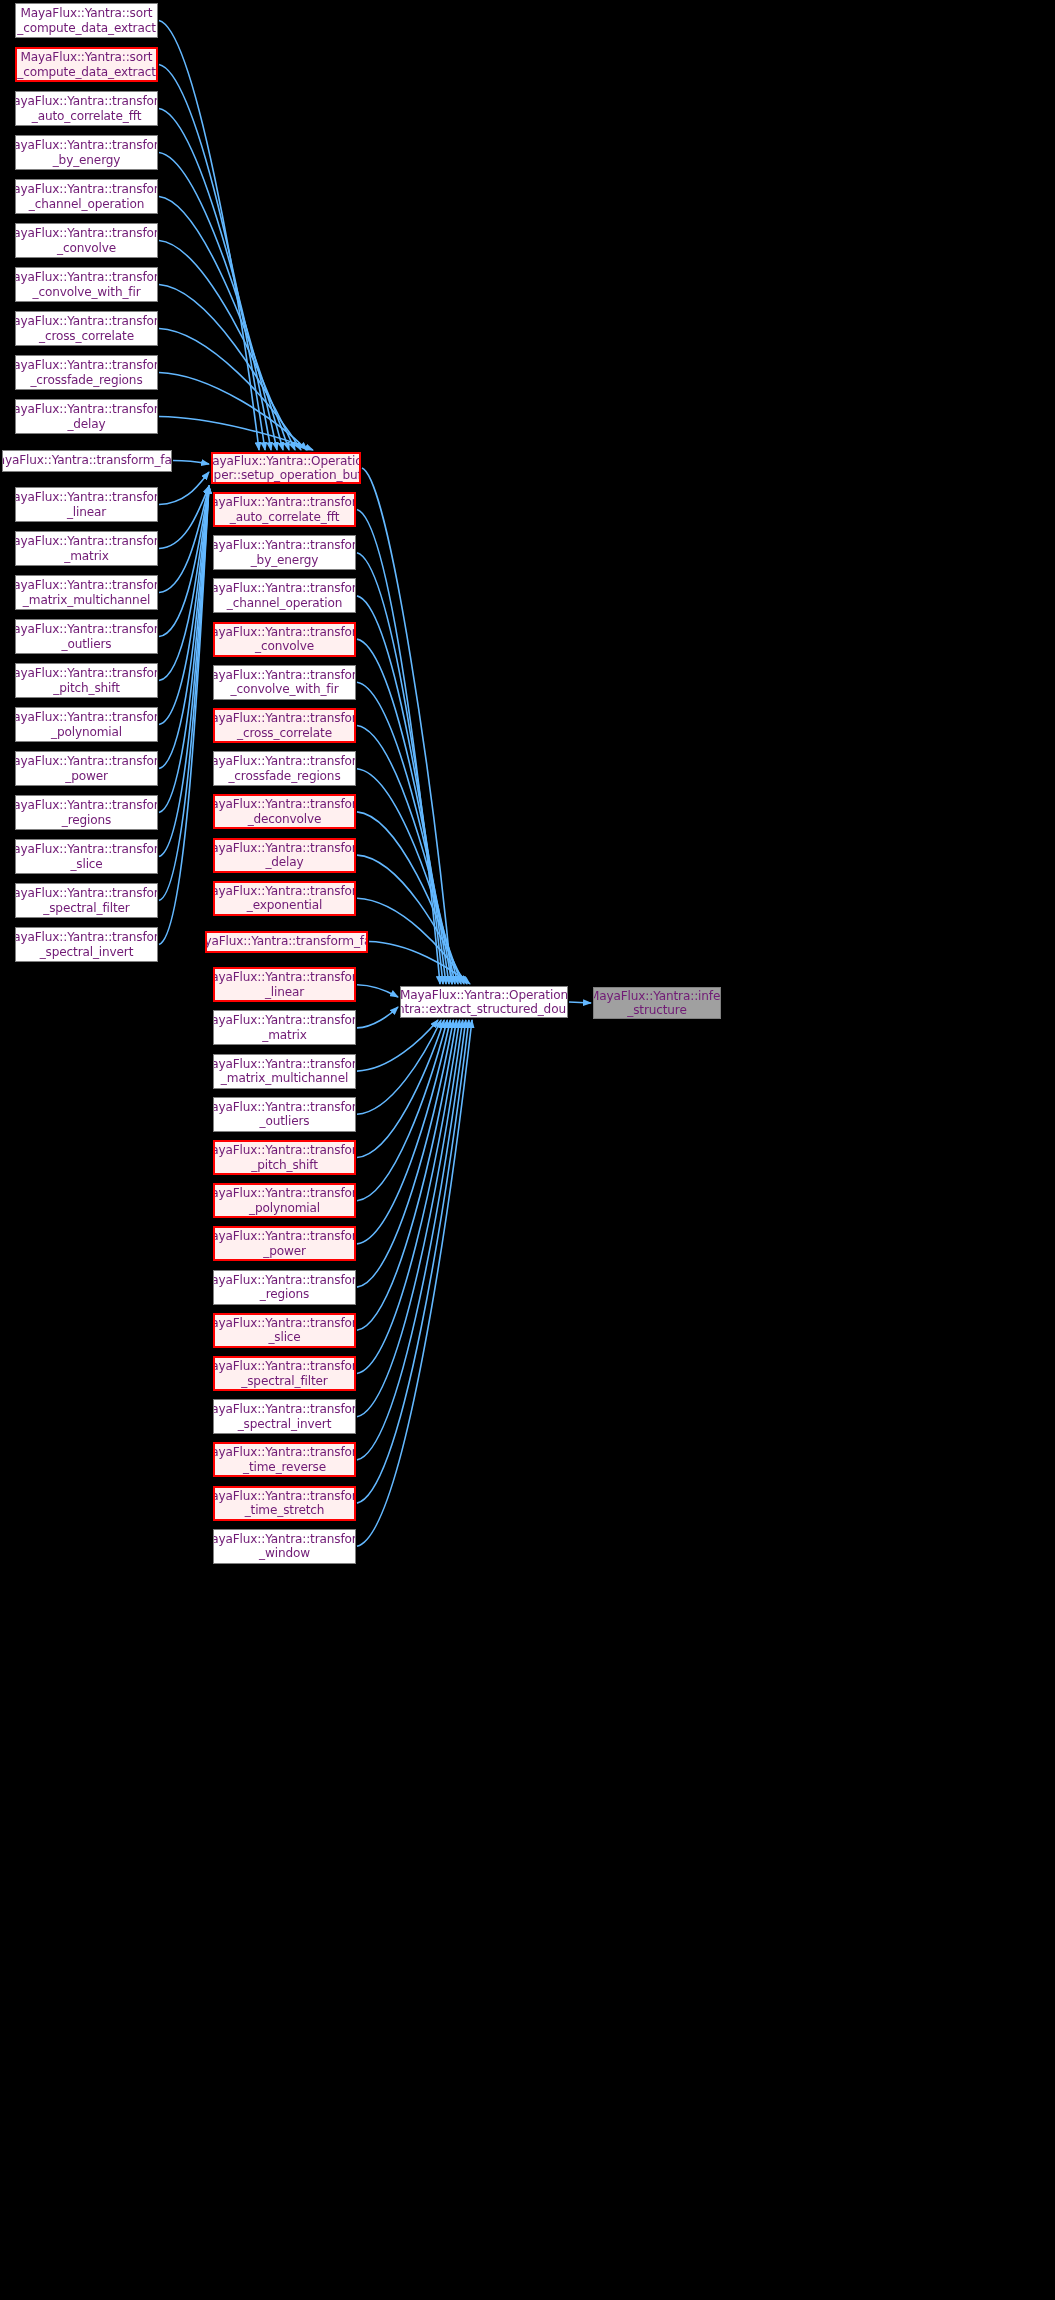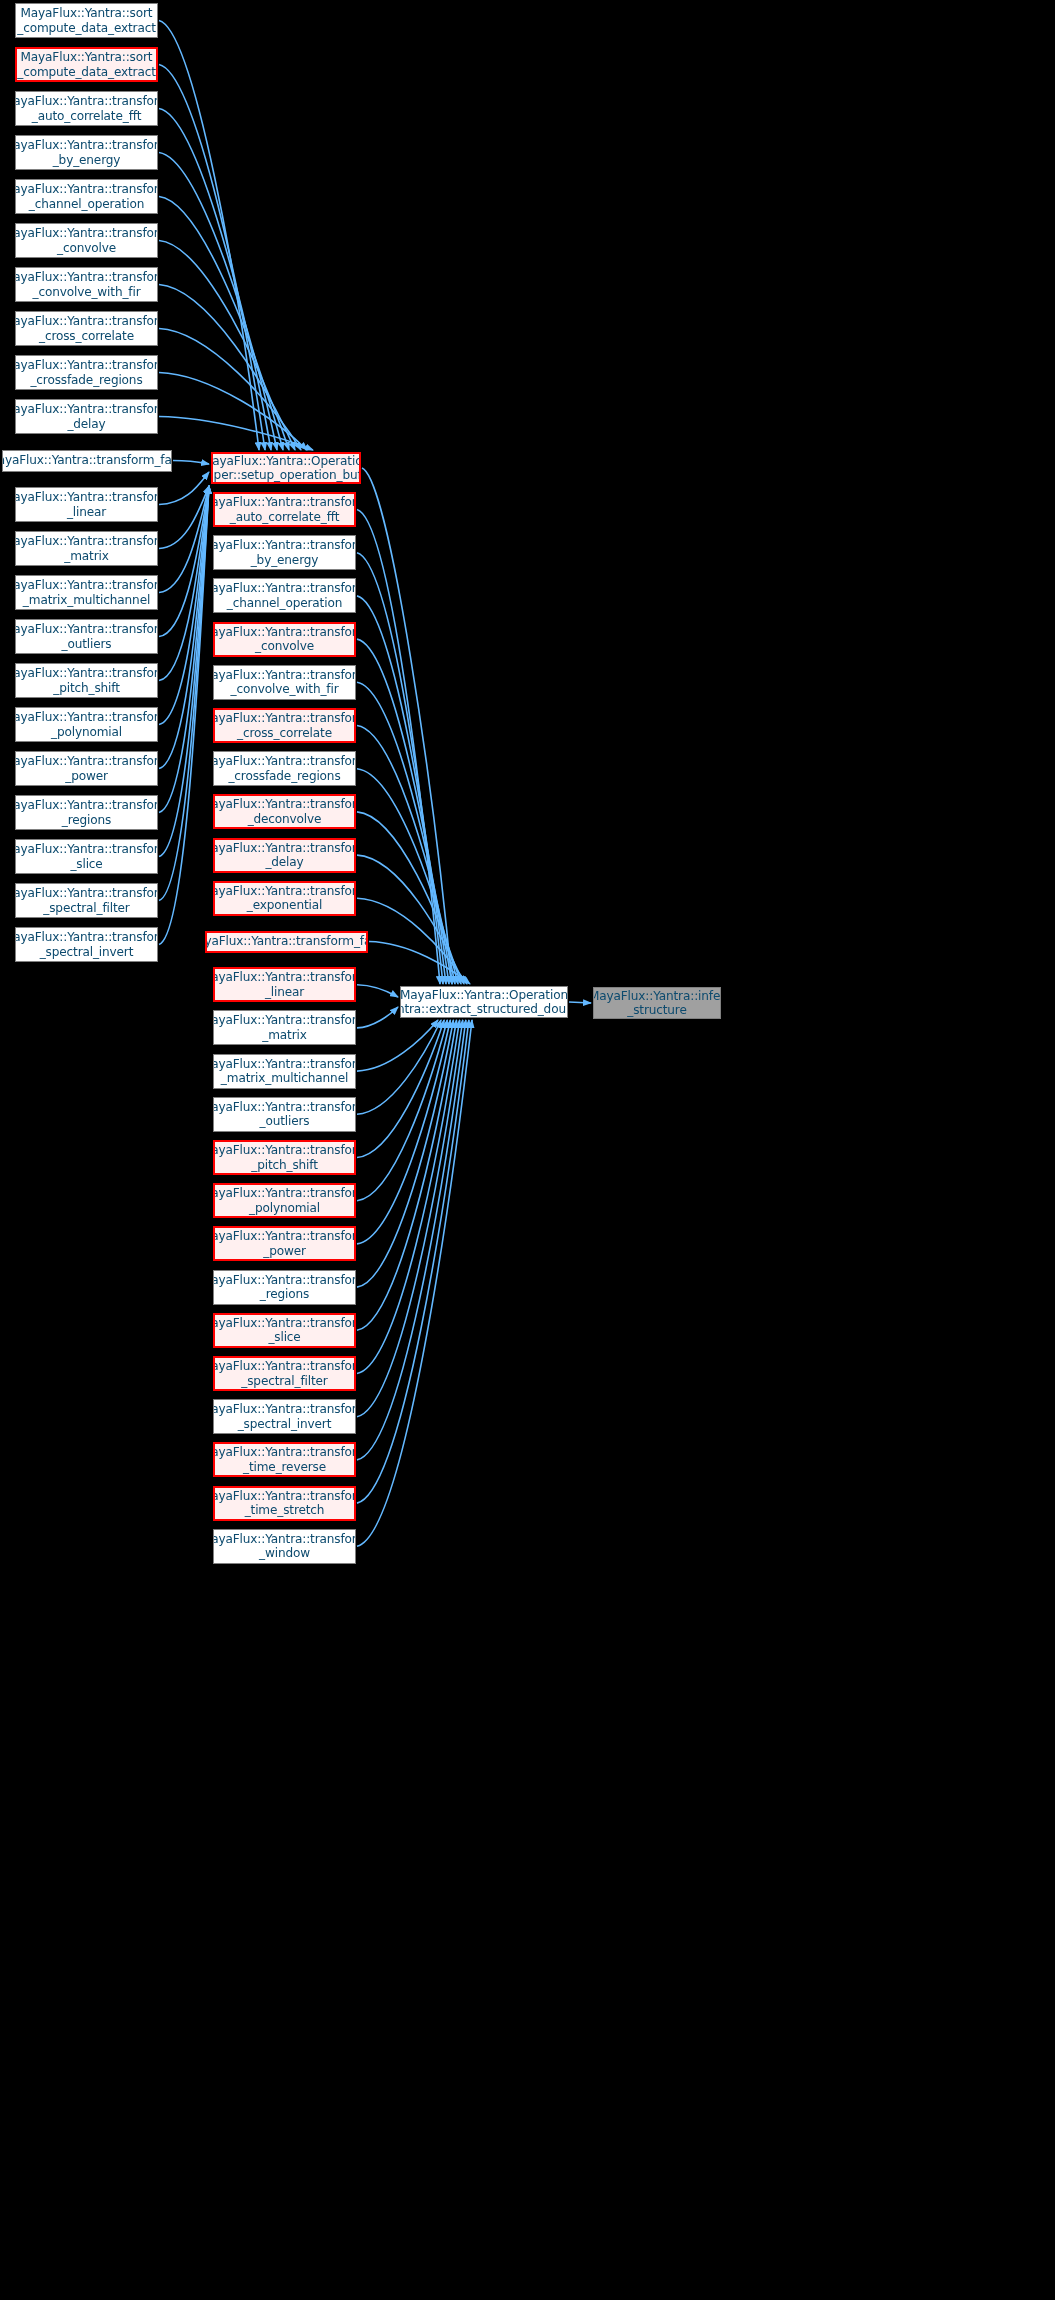--- a/index.html
+++ b/index.html
@@ -25,21 +25,21 @@
   }
   .node {
     position: absolute;
     box-sizing: border-box;
     display: flex;
     align-items: center;
     justify-content: center;
     text-align: center;
     font-size: 12.1px;
     line-height: 14.5px;
-    color: #0c4a6e;
+    color: #701a75;
     white-space: pre-line;
     letter-spacing: -0.15px;
     overflow: hidden;
   }
   .node.plain {
     background: #ffffff;
     border: 1px solid #808080;
   }
   .node.hl {
     background: #fff0f0;

